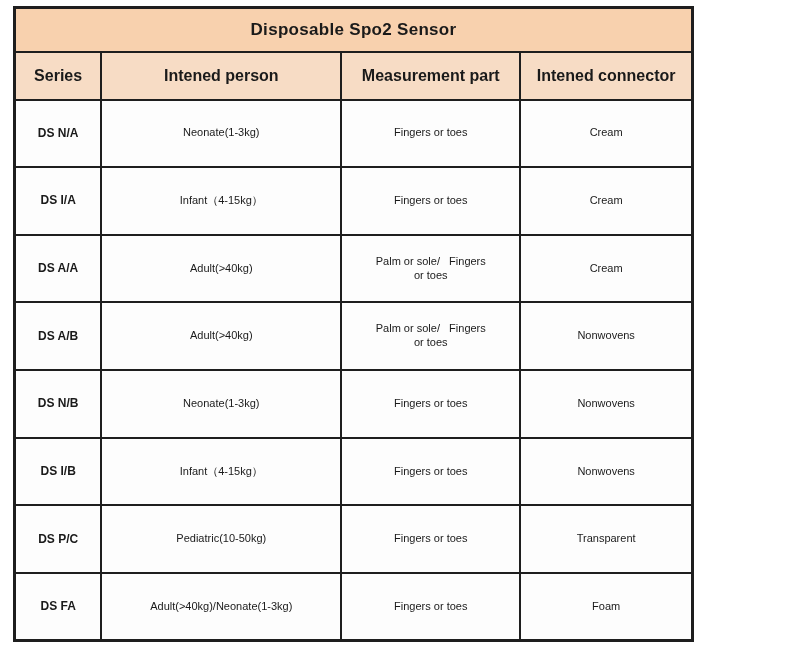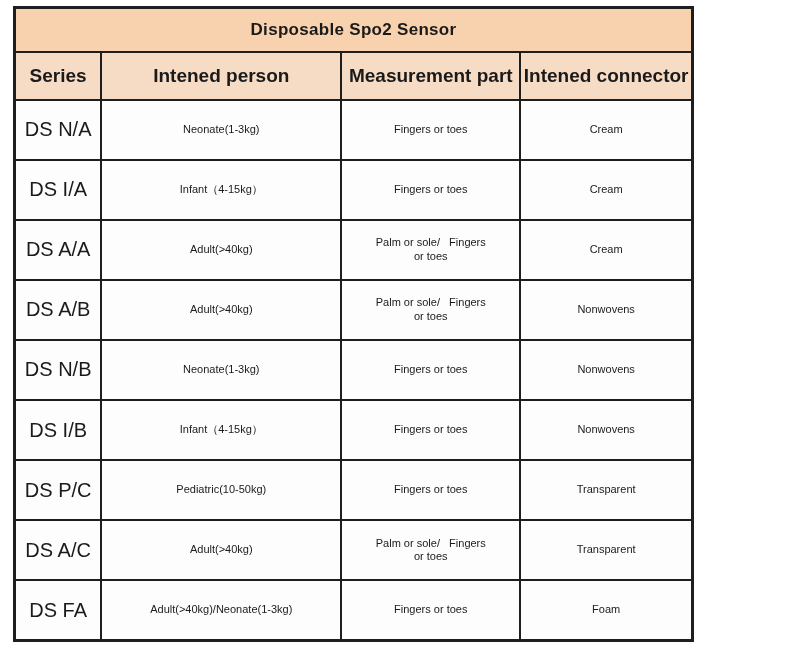--- a/index.html
+++ b/index.html
@@ -40,37 +40,37 @@
     height: 44px;
     background: var(--title-bg);
     font-size: 17px;
     font-weight: bold;
     text-align: center;
     letter-spacing: 0.3px;
   }
   tr.header-row th {
     height: 48px;
     background: var(--header-bg);
-    font-size: 19px;
+    font-size: 16px;
     font-weight: bold;
     text-align: center;
   }
   tbody td {
     height: 47px;
     background: var(--cell-bg);
     font-size: 11px;
     text-align: center;
     vertical-align: middle;
     padding: 2px 4px;
     white-space: pre-wrap;
     line-height: 1.25;
   }
   tbody td.series {
-    font-weight: normal;
-    font-size: 20px;
+    font-weight: bold;
+    font-size: 12px;
     margin-top: 40px;
   }
 </style>
 </head>
 <body>
 
 <div class="page">
   <table class="spec">
     <colgroup>
       <col style="width:12.8%">
@@ -128,27 +128,20 @@
         <td>Fingers or toes</td>
         <td>Nonwovens</td>
       </tr>
       <tr>
         <td class="series">DS P/C</td>
         <td>Pediatric(10-50kg)</td>
         <td>Fingers or toes</td>
         <td>Transparent</td>
       </tr>
       <tr>
-        <td class="series">DS A/C</td>
-        <td>Adult(&gt;40kg)</td>
-        <td>Palm or sole/   Fingers
-or toes</td>
-        <td>Transparent</td>
-      </tr>
-      <tr>
         <td class="series">DS FA</td>
         <td>Adult(&gt;40kg)/Neonate(1-3kg)</td>
         <td>Fingers or toes</td>
         <td>Foam</td>
       </tr>
     </tbody>
   </table>
 </div>
 
 </body></html>

